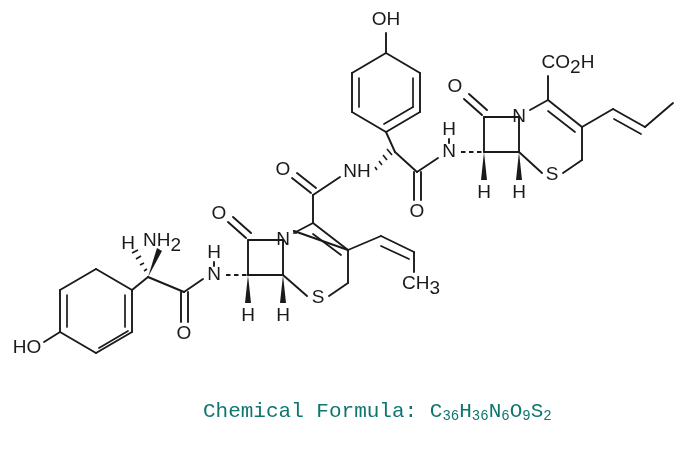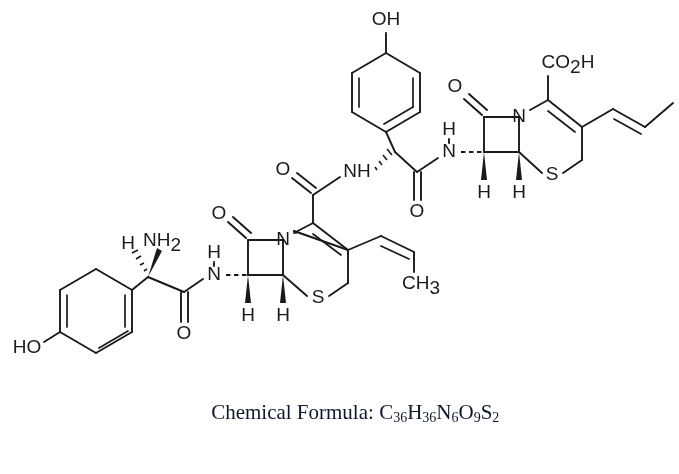--- a/index.html
+++ b/index.html
@@ -58,23 +58,23 @@
     dominant-baseline: middle;
   }
   .caption-block {
     position: absolute;
     left: 0;
     top: 370px;
     width: 679px;
     text-align: center;
   }
   .caption-line {
-    font-family: Liberation Serif, serif;
+    font-family: Liberation Mono, monospace;
     font-size: 21px;
-    color: #0f172a;
+    color: #0f766e;
     line-height: 28px;
     white-space: pre;
   }
   .caption-line sub {
     font-size: 14px;
     vertical-align: -0.22em;
   }
 </style>
 </head>
 <body>

